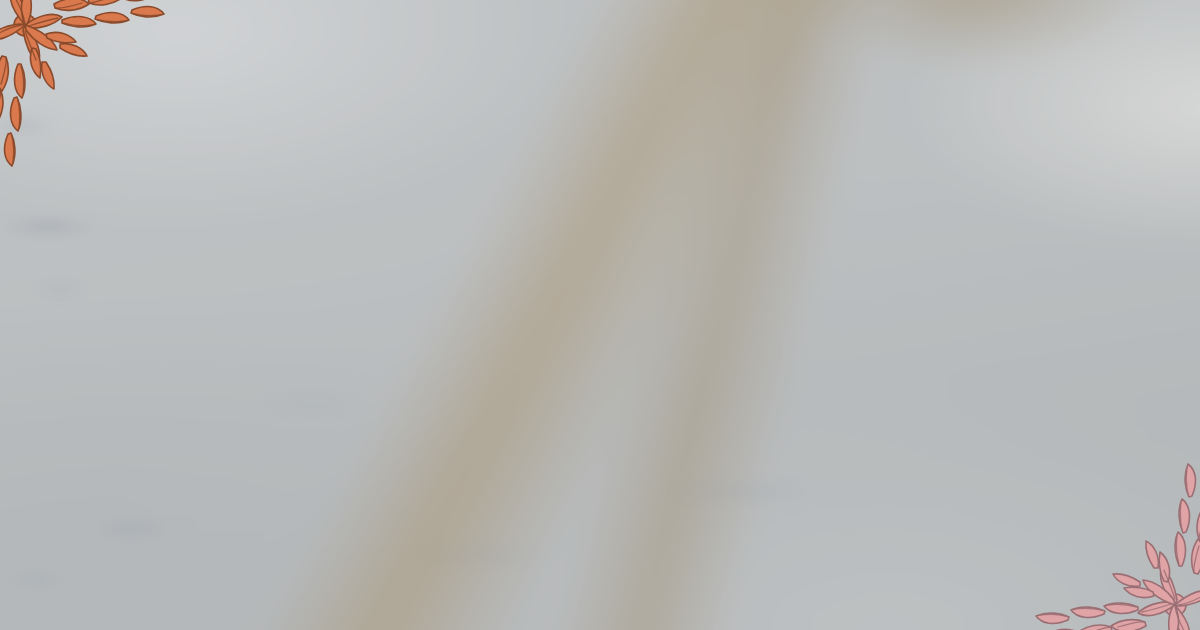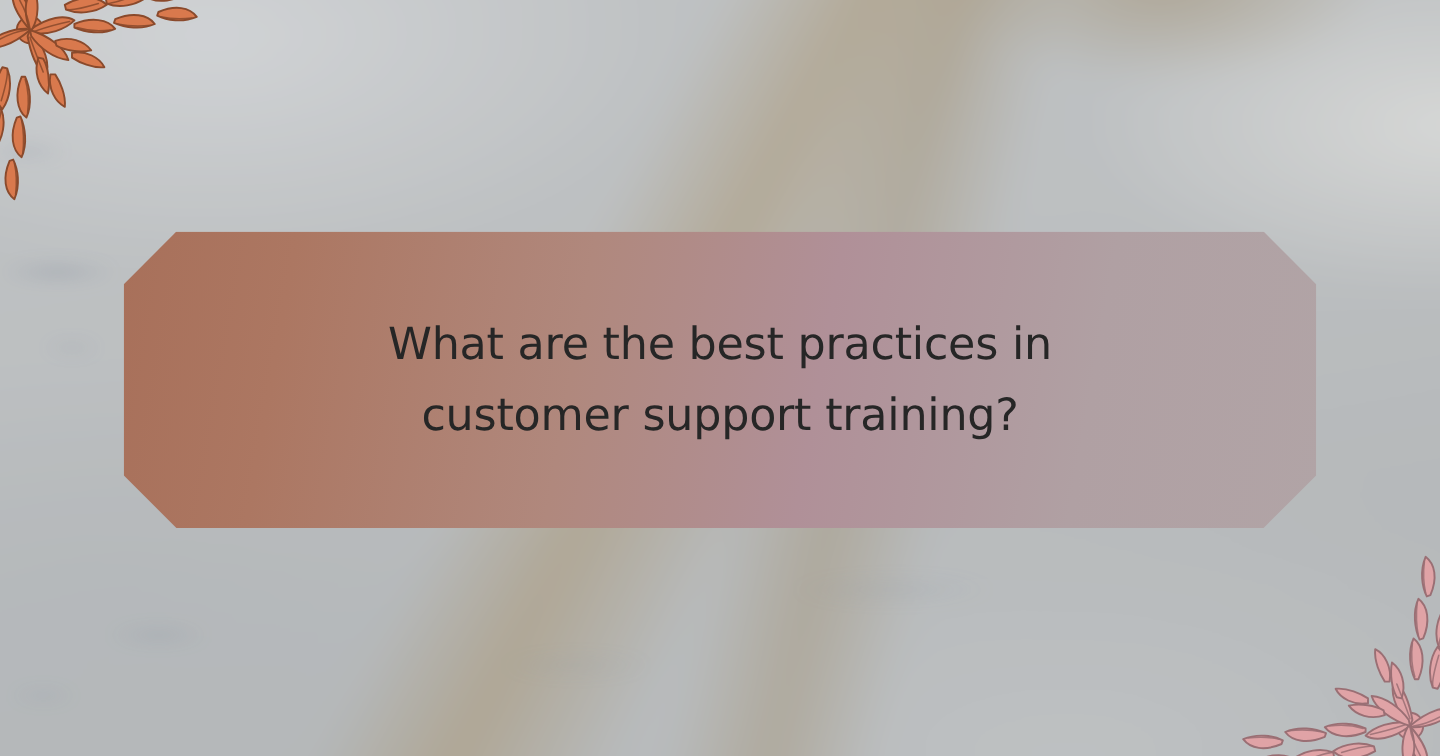--- a/index.html
+++ b/index.html
@@ -217,17 +217,14 @@
         <path d="M100 31 C92 32 82 32 72 29"></path>
         <path d="M31 100 C32 92 32 82 29 72"></path>
         <path d="M134 27 C125 28 116 28 106 26"></path>
         <path d="M27 134 C28 125 28 116 26 106"></path>
         <path d="M168 21 C160 22 151 22 142 20"></path>
         <path d="M21 168 C22 160 22 151 20 142"></path>
       </g>
     </svg>
   </div>
 
-  <div class="card">
-    <p class="card-question">What are the best practices in customer support training?</p>
-  </div>
 
 </div>
 
 </body></html>

